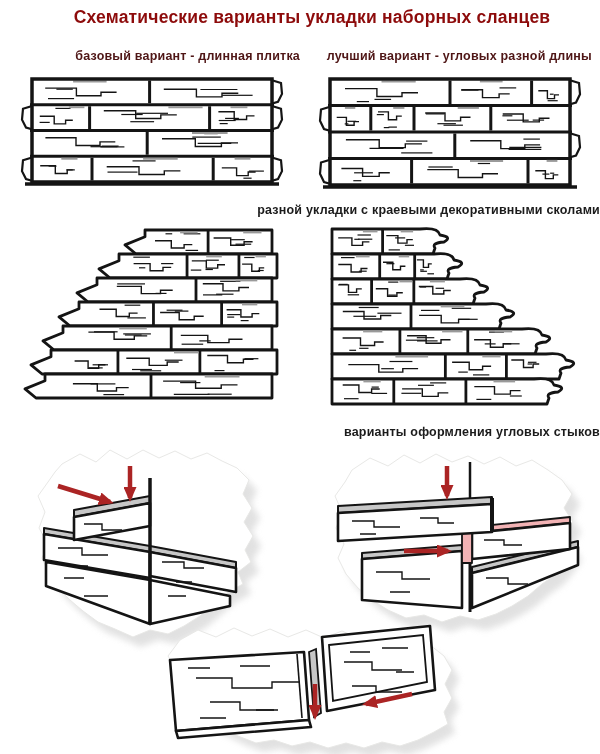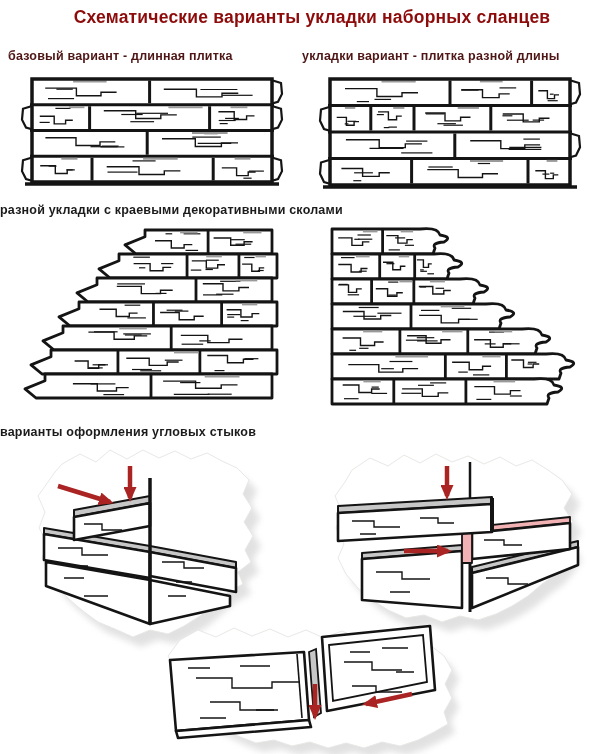--- a/index.html
+++ b/index.html
@@ -1,20 +1,20 @@
 <!DOCTYPE html>
 <html style="--c-title: #8d0b0b; --c-caption_red: #4f1616; --c-caption_dark: #1b1b1b; --c-line: #141414; --c-gray_line: #9a9a9a; --c-gray_face: #c7c7c7; --c-pink: #f2b2b4; --c-arrow: #ab2424; --c-shadow: #d8d8d8; --c-blob_edge: #e8e8e6;"><head>
 <meta charset="utf-8">
 <style>
   html,body{margin:0;padding:0;background:#fff;}
   .page{position:relative;width:600px;height:754px;background:#fff;overflow:hidden;
         font-family:"Liberation Sans",sans-serif;}
   .title{position:absolute;top:7px;left:0;width:600px;text-align:center;
          font-size:17.5px;font-weight:bold;color:var(--c-title,#8d0b0b);letter-spacing:.2px;padding-left:12px;}
-  .cap{position:absolute;font-size:12.5px;font-weight:bold;text-align:left;letter-spacing:.2px;}
+  .cap{position:absolute;font-size:12.5px;font-weight:bold;text-align:right;letter-spacing:.2px;}
   .cap-red{color:var(--c-caption_red,#4f1616);}
   .cap-dark{color:var(--c-caption_dark,#1b1b1b);}
   .cap-left{top:49px;left:8px;width:292px;}
   .cap-right{top:49px;left:302px;width:290px;}
   .cap-middle{top:203px;left:0;width:600px;}
   .cap-bottom{top:425px;left:0;width:600px;}
   svg{position:absolute;top:0;left:0;}
   .ink{stroke:var(--c-line,#141414);fill:none;}
   .slab{fill:#fff;stroke:var(--c-line,#141414);stroke-width:2.6;stroke-linejoin:round;}
   .face-gray{fill:var(--c-gray_face,#c7c7c7);stroke:var(--c-line,#141414);stroke-width:2;stroke-linejoin:round;}
@@ -24,21 +24,21 @@
   .blob{fill:#fff;stroke:var(--c-blob_edge,#e8e8e6);stroke-width:1;}
   .blob-shadow{fill:var(--c-shadow,#d8d8d8);opacity:.75;}
 </style>
 </head>
 <body>
 
 <div class="page">
 
   <div class="title">Схематические варианты укладки наборных сланцев</div>
   <div class="cap cap-red cap-left">базовый вариант - длинная плитка</div>
-  <div class="cap cap-red cap-right">укладки вариант - плитка разной длины</div>
+  <div class="cap cap-red cap-right">лучший вариант - угловых разной длины</div>
   <div class="cap cap-dark cap-middle">разной укладки с краевыми декоративными сколами</div>
   <div class="cap cap-dark cap-bottom">варианты оформления угловых стыков</div>
 
   <svg width="600" height="754" viewBox="0 0 600 754">
     <defs>
       <marker id="ah" markerUnits="userSpaceOnUse" markerWidth="15" markerHeight="13" refX="11" refY="6.5" orient="auto">
         <path d="M0,0 L15,6.5 L0,13 Z" style="fill:var(--c-arrow,#ab2424)"></path>
       </marker>
       <filter id="soft" x="-20%" y="-20%" width="140%" height="140%">
         <feGaussianBlur stdDeviation="3.2"></feGaussianBlur>

